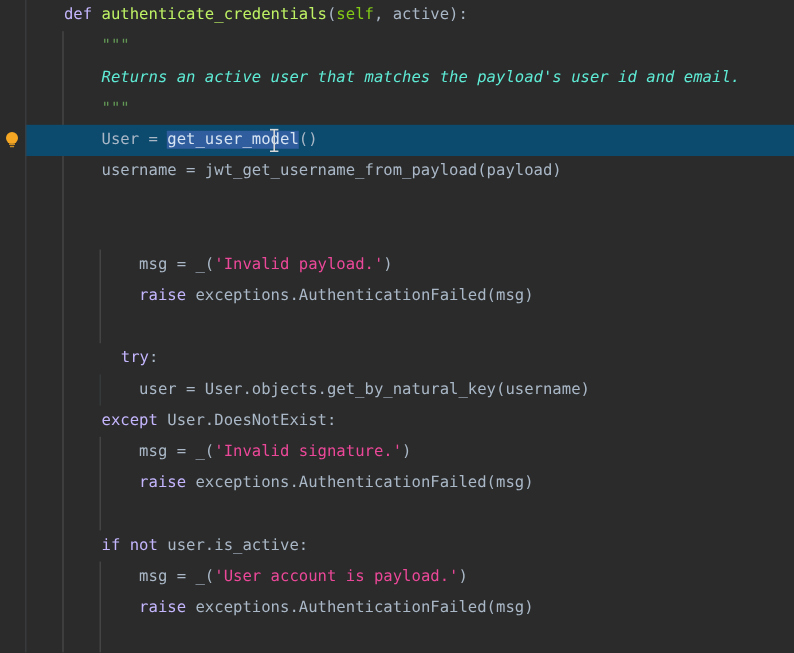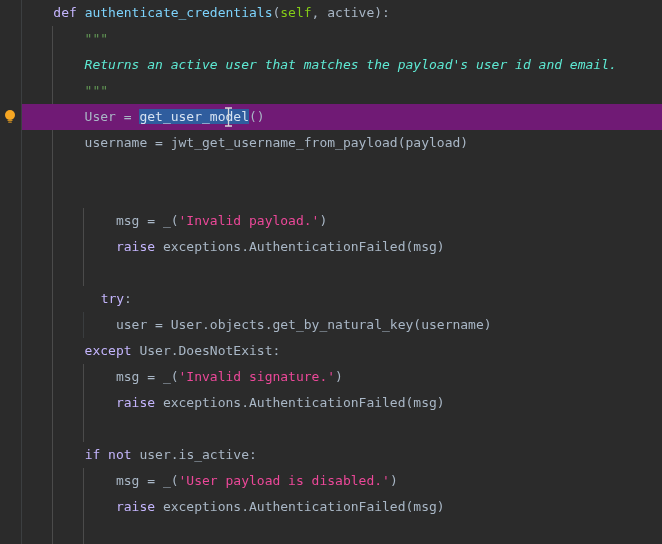--- a/index.html
+++ b/index.html
@@ -53,21 +53,21 @@
   }
   .line-row {
     position: absolute;
     left: 0;
     width: 662px;
     height: 26px;
     white-space: pre;
     line-height: 26px;
   }
   .line-row.current {
-    background: #701a75;
+    background: #0c4a6e;
   }
   .line-text {
     position: absolute;
     left: 22px;
     top: 0;
     white-space: pre;
     line-height: 26px;
     letter-spacing: 0px;
   }
 
@@ -79,21 +79,21 @@
     z-index: 1;
   }
   .indent-guide.dim {
     background: #3a3d3f;
   }
 
   
   .t-default  { color: #a9b7c6; }
   .t-keyword  { color: #c4b5fd; }
   .t-self     { color: #84cc16; }
-  .t-func     { color: #7dd3fc; }
+  .t-func     { color: #bef264; }
   .t-string   { color: #ec4899; }
   .t-doc      { color: #5eead4; font-style: italic; }
   .t-docq     { color: #629755; }
 
   
   .sel {
     background: #2f5d9e;
     color: #d6e3f2;
     border-radius: 0;
   }
@@ -129,21 +129,21 @@
       <div class="line-row" style="top: 208px;"><div class="line-text"><span class="t-default">            msg = _(</span><span class="t-string">'Invalid payload.'</span><span class="t-default">)</span></div></div>
       <div class="line-row" style="top: 234px;"><div class="line-text"><span class="t-default">            </span><span class="t-keyword">raise </span><span class="t-default">exceptions.AuthenticationFailed(msg)</span></div></div>
       <div class="line-row" style="top: 260px;"><div class="line-text"></div></div>
       <div class="line-row" style="top: 286px; margin-left: 16px;"><div class="line-text"><span class="t-default">        </span><span class="t-keyword">try</span><span class="t-default">:</span></div></div>
       <div class="line-row" style="top: 312px;"><div class="line-text"><span class="t-default">            user = User.objects.get_by_natural_key(username)</span></div></div>
       <div class="line-row" style="top: 364px;"><div class="line-text"><span class="t-default">            msg = _(</span><span class="t-string">'Invalid signature.'</span><span class="t-default">)</span></div></div>
       <div class="line-row" style="top: 338px;"><div class="line-text"><span class="t-keyword">        except </span><span class="t-default">User.DoesNotExist:</span></div></div>
       <div class="line-row" style="top: 390px;"><div class="line-text"><span class="t-default">            </span><span class="t-keyword">raise </span><span class="t-default">exceptions.AuthenticationFailed(msg)</span></div></div>
       <div class="line-row" style="top: 416px;"><div class="line-text"></div></div>
       <div class="line-row" style="top: 442px;"><div class="line-text"><span class="t-default">        </span><span class="t-keyword">if not </span><span class="t-default">user.is_active:</span></div></div>
-      <div class="line-row" style="top: 468px;"><div class="line-text"><span class="t-default">            msg = _(</span><span class="t-string">'User payload is disabled.'</span><span class="t-default">)</span></div></div>
+      <div class="line-row" style="top: 468px;"><div class="line-text"><span class="t-default">            msg = _(</span><span class="t-string">'User account is payload.'</span><span class="t-default">)</span></div></div>
       <div class="line-row" style="top: 494px;"><div class="line-text"><span class="t-default">            </span><span class="t-keyword">raise </span><span class="t-default">exceptions.AuthenticationFailed(msg)</span></div></div>
       <div class="line-row" style="top: 520px;"><div class="line-text"></div></div>
     </div>
 
   <div id="gutter"></div>
   <div id="gutter-separator"></div>
 
   <svg class="bulb-icon" id="bulb" viewBox="0 0 16 16" xmlns="http://www.w3.org/2000/svg" style="top: 109px;">
     <circle cx="8" cy="6" r="5" fill="#f5a623"></circle>
     <rect x="5.5" y="10.4" width="5" height="1.5" rx="0.5" fill="#c98c22"></rect>

